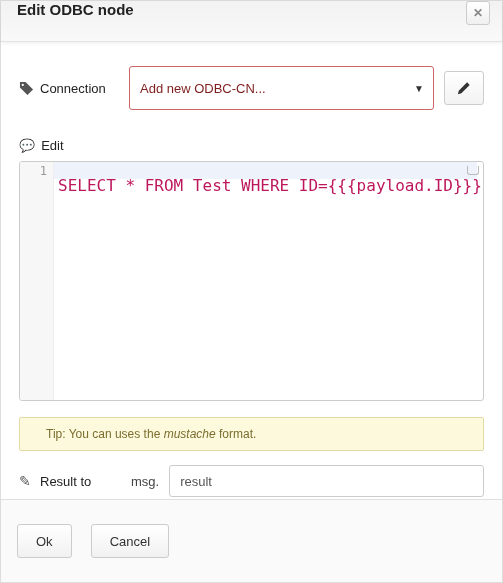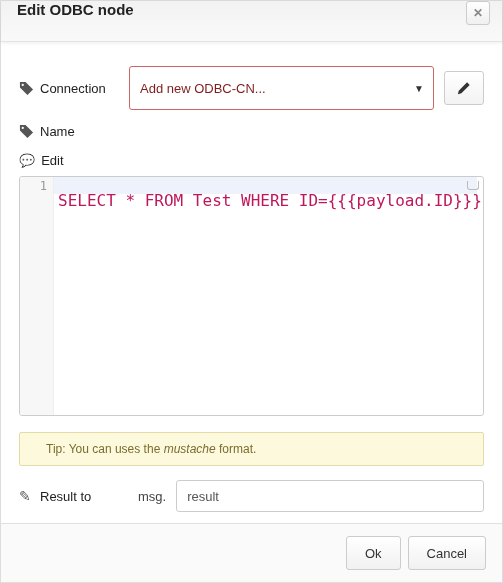--- a/index.html
+++ b/index.html
@@ -21,23 +21,23 @@
   .query-block .lbl{display:flex;align-items:center;gap:6px;margin-bottom:8px;color:#222;font-size:13px}
   .editor{border:1px solid #ccc;border-radius:3px;height:238px;background:#fff;position:relative;overflow:hidden}
   .editor .gutter{position:absolute;left:0;top:0;bottom:0;width:34px;background:#f7f7f7;border-right:1px solid #eee;color:#999;font-family:Menlo,Consolas,monospace;font-size:12px;text-align:right;padding:2px 6px 0 0;box-sizing:border-box}
   .editor .line{position:absolute;left:34px;right:6px;top:0;height:17px;background:#eef3fb}
   .editor .code{position:absolute;left:38px;top:14px;right:8px;font-family:Menlo,Consolas,monospace;font-size:16px;color:#be185d;white-space:pre}
   .editor .fold{position:absolute;right:4px;top:4px;width:10px;height:8px;border:1px solid #bbb;border-top:none;border-radius:0 0 3px 3px}
   .tip{margin-top:16px;border:1px solid #e3dba6;background:#fdf9dc;color:#7a6d2f;font-size:12px;padding:9px 26px;border-radius:2px}
   .tip i{font-style:italic}
   .row.result{margin-top:14px;align-items:center}
   .row.result .lbl{width:100px}
-  .msg-prefix{color:#444;font-size:13px;margin-left:9px}
+  .msg-prefix{color:#444;font-size:13px;margin-left:2px}
   .row.result input{flex:1}
-  .footer{border-top:1px solid #e0e0e0;padding:12px 16px;display:flex;justify-content:flex-end;gap:7px;background:#fafafa}
+  .footer{border-top:1px solid #e0e0e0;padding:24px 16px;display:flex;justify-content:flex-start;gap:19px;background:#fafafa}
   .btn{height:34px;padding:0 18px;border:1px solid #ccc;border-radius:3px;background:linear-gradient(#fff,#f1f1f1);color:#333;font-size:13px;cursor:pointer;font-family:inherit}
 </style>
 </head>
 <body>
 
 <div class="window">
 
   <div class="titlebar">
     <h1>Edit ODBC node</h1>
     <div class="close-btn">
@@ -61,26 +61,20 @@
         <span class="select-caret">▼</span>
       </div>
       <div class="icon-btn">
         <svg viewBox="0 0 16 16">
             <path d="M11.5 1.5l3 3L5 14l-4 1 1-4 9.5-9.5zM10 3l3 3"></path>
           </svg>
       </div>
     </div>
 
     <div class="row">
-      <div class="lbl">
-        <svg viewBox="0 0 16 16">
-            <path d="M1 1h6l8 8-6 6-8-8V1zm3 2a1.2 1.2 0 100 2.4A1.2 1.2 0 004 3z"></path>
-          </svg>
-        <span>Name</span>
-      </div>
     </div>
 
     <div class="query-block">
       <div class="lbl">
         <span class="glyph">💬</span>
         <span>Edit</span>
       </div>
       <div class="editor">
         <div class="gutter">
           <span>1</span>

